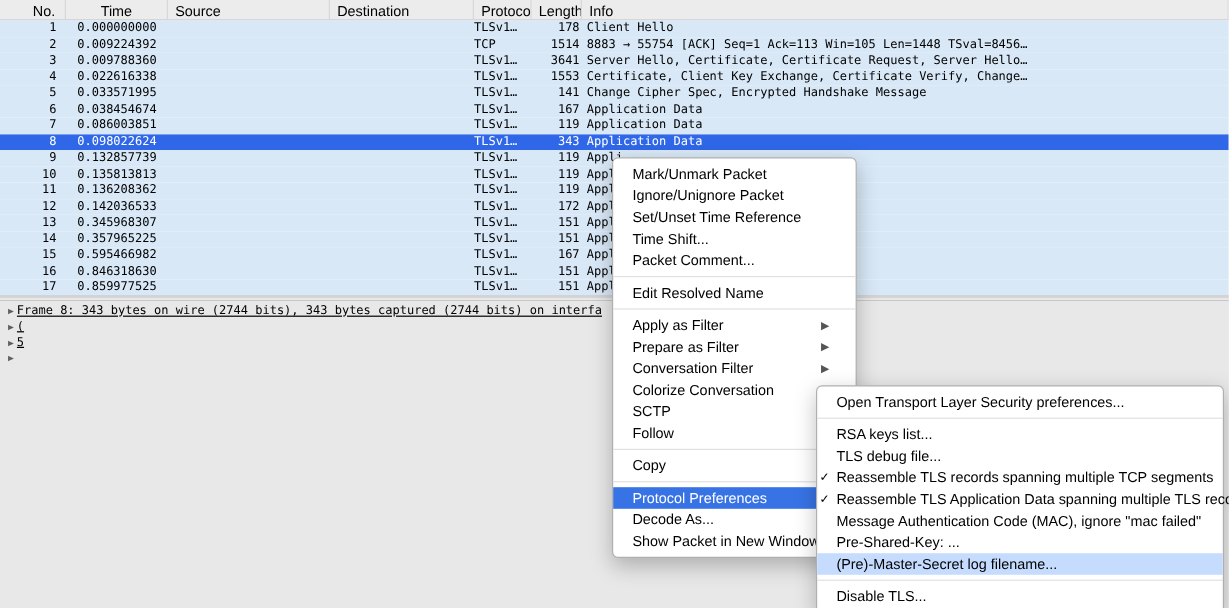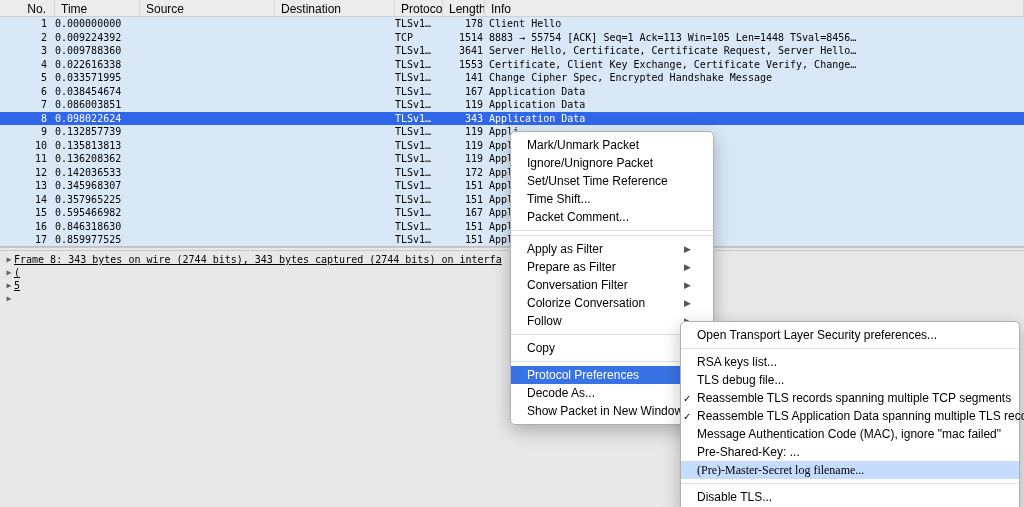--- a/index.html
+++ b/index.html
@@ -2,21 +2,21 @@
 <html><head>
   <meta charset="utf-8">
   <style>
     * { margin: 0; padding: 0; box-sizing: border-box; }
     body { font-family: -apple-system, "Helvetica Neue", Arial, sans-serif; font-size: 11px; width: 1024px; height: 507px; background: #f0f0f0; overflow: hidden; position: relative; }
     
     .packet-panel { background: #fff; height: 247px; overflow: hidden; border-bottom: 1px solid #c0c0c0; }
     .header-row { display: flex; background: #ececec; border-bottom: 1px solid #d0d0d0; height: 17px; font-size: 12px; color: #000; }
     .header-cell { padding: 2px 6px; border-right: 1px solid #d8d8d8; overflow: hidden; white-space: nowrap; }
     .col-no { width: 55px; text-align: right; padding-right: 8px; }
-    .col-time { width: 85px; }
+    .col-time { width: 85px; text-align: center; }
     .col-src { width: 135px; }
     .col-dst { width: 120px; }
     .col-proto { width: 48px; }
     .col-len { width: 42px; text-align: right; }
     .col-info { flex: 1; }
     
     .packet-rows { font-family: Menlo, Monaco, Consolas, monospace; font-size: 10px; line-height: 13.5px; }
     .prow { display: flex; height: 13.5px; background: #d9e8f7; color: #000; white-space: nowrap; }
     .prow.selected { background: #2f67e8; color: #fff; }
     .prow .pcell { overflow: hidden; text-overflow: clip; }
@@ -28,21 +28,21 @@
     
     .detail-panel { background: #e8e8e8; height: 256px; padding: 2px 0; font-family: Menlo, Monaco, Consolas, monospace; font-size: 10px; line-height: 13px; }
     .detail-line { display: flex; align-items: center; padding-left: 4px; }
     .tri { display: inline-block; width: 10px; font-size: 8px; color: #606060; text-align: center; }
     .detail-text { flex: 1; white-space: nowrap; overflow: hidden; text-decoration: underline; }
     
     
     .menu { position: absolute; background: #fff; border: 1px solid #b0b0b0; border-radius: 5px; box-shadow: 0 6px 18px rgba(0,0,0,0.25); padding: 4px 0; font-size: 12px; color: #000; z-index: 100; }
     .menu-item { padding: 2px 22px 2px 16px; display: flex; justify-content: space-between; align-items: center; height: 18px; white-space: nowrap; cursor: default; position: relative; }
     .menu-item.highlight { background: #3873e6; color: #fff; gap: 40px; }
-    .menu-item.hover-sub { background: #c6dcff; font-family: Liberation Serif, serif; }
+    .menu-item.hover-sub { background: #c6dcff; }
     .menu-sep { height: 1px; background: #e0e0e0; margin: 4px 0; }
     .sub-arrow { font-size: 9px; margin-left: 30px; color: #555; }
     .menu-item.highlight .sub-arrow, .menu-item.hover-sub .sub-arrow { color: inherit; }
     .check { position: absolute; left: 2px; font-size: 10px; }
     
     #menu1 { top: 131px; left: 510px; width: 204px; }
     #menu2 { top: 321px; left: 680px; width: 340px; }
   </style>
 </head>
 <body>
@@ -235,35 +235,40 @@
     </div>
 </div>
 
 <div class="menu" id="menu1">
   <div class="menu-item">Mark/Unmark Packet</div>
   <div class="menu-item">Ignore/Unignore Packet</div>
   <div class="menu-item">Set/Unset Time Reference</div>
   <div class="menu-item">Time Shift...</div>
   <div class="menu-item">Packet Comment...</div>
   <div class="menu-sep"></div>
+  <div class="menu-item">Edit Resolved Name</div>
   <div class="menu-sep"></div>
   <div class="menu-item">
       <span>Apply as Filter</span>
       <span class="sub-arrow">▶</span>
     </div>
   <div class="menu-item">
       <span>Prepare as Filter</span>
       <span class="sub-arrow">▶</span>
     </div>
   <div class="menu-item">
       <span>Conversation Filter</span>
       <span class="sub-arrow">▶</span>
     </div>
   <div class="menu-item">
       <span>Colorize Conversation</span>
+      <span class="sub-arrow">▶</span>
+    </div>
+  <div class="menu-item">
+      <span>SCTP</span>
       <span class="sub-arrow">▶</span>
     </div>
   <div class="menu-item">
       <span>Follow</span>
       <span class="sub-arrow">▶</span>
     </div>
   <div class="menu-sep"></div>
   <div class="menu-item">
       <span>Copy</span>
       <span class="sub-arrow">▶</span>

